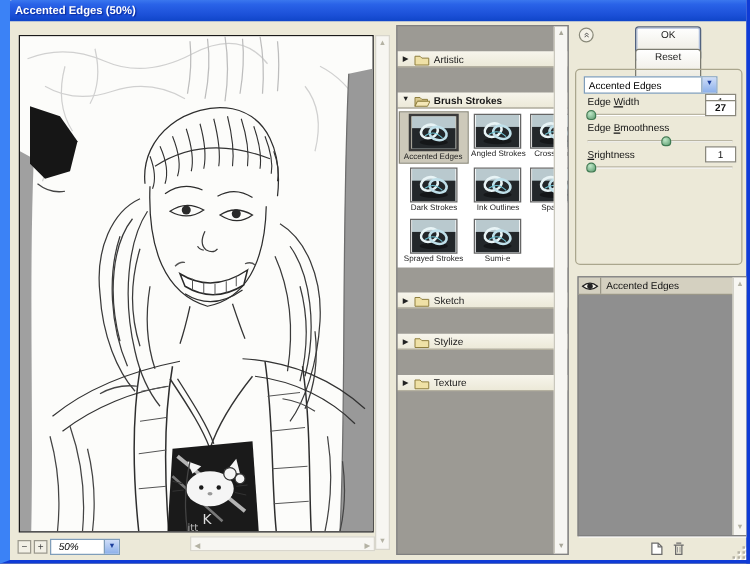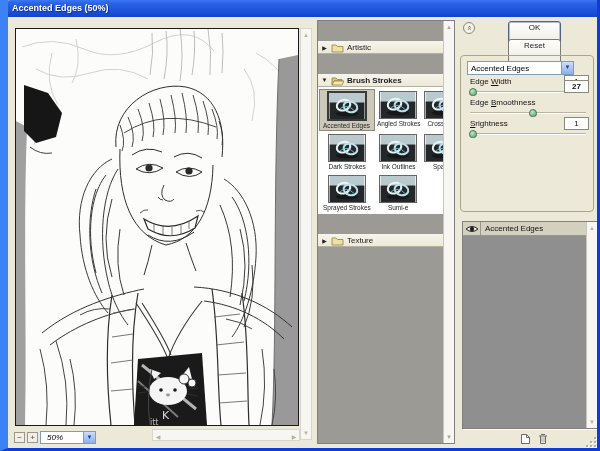--- a/index.html
+++ b/index.html
@@ -387,20 +387,34 @@
           </svg>
         <span class="tlabel">Sumi-e</span>
       </div>
     </div>
 
     <div class="cat-row">
       <span class="tri">▶</span>
       <svg width="13" height="11">
           <use href="#folder-closed"></use>
         </svg>
+      <span>Sketch</span>
+    </div>
+    <div class="cat-row">
+      <span class="tri">▶</span>
+      <svg width="13" height="11">
+          <use href="#folder-closed"></use>
+        </svg>
+      <span>Stylize</span>
+    </div>
+    <div class="cat-row">
+      <span class="tri">▶</span>
+      <svg width="13" height="11">
+          <use href="#folder-closed"></use>
+        </svg>
       <span>Texture</span>
     </div>
 
     <div class="fl-scroll">
       <div class="sb-arrow" style="top:1px;left:0;color:#a8a698;">▲</div>
       <div class="sb-arrow" style="bottom:1px;left:0;color:#a8a698;">▼</div>
     </div>
   </div>
 
   <div class="collapse-btn">

